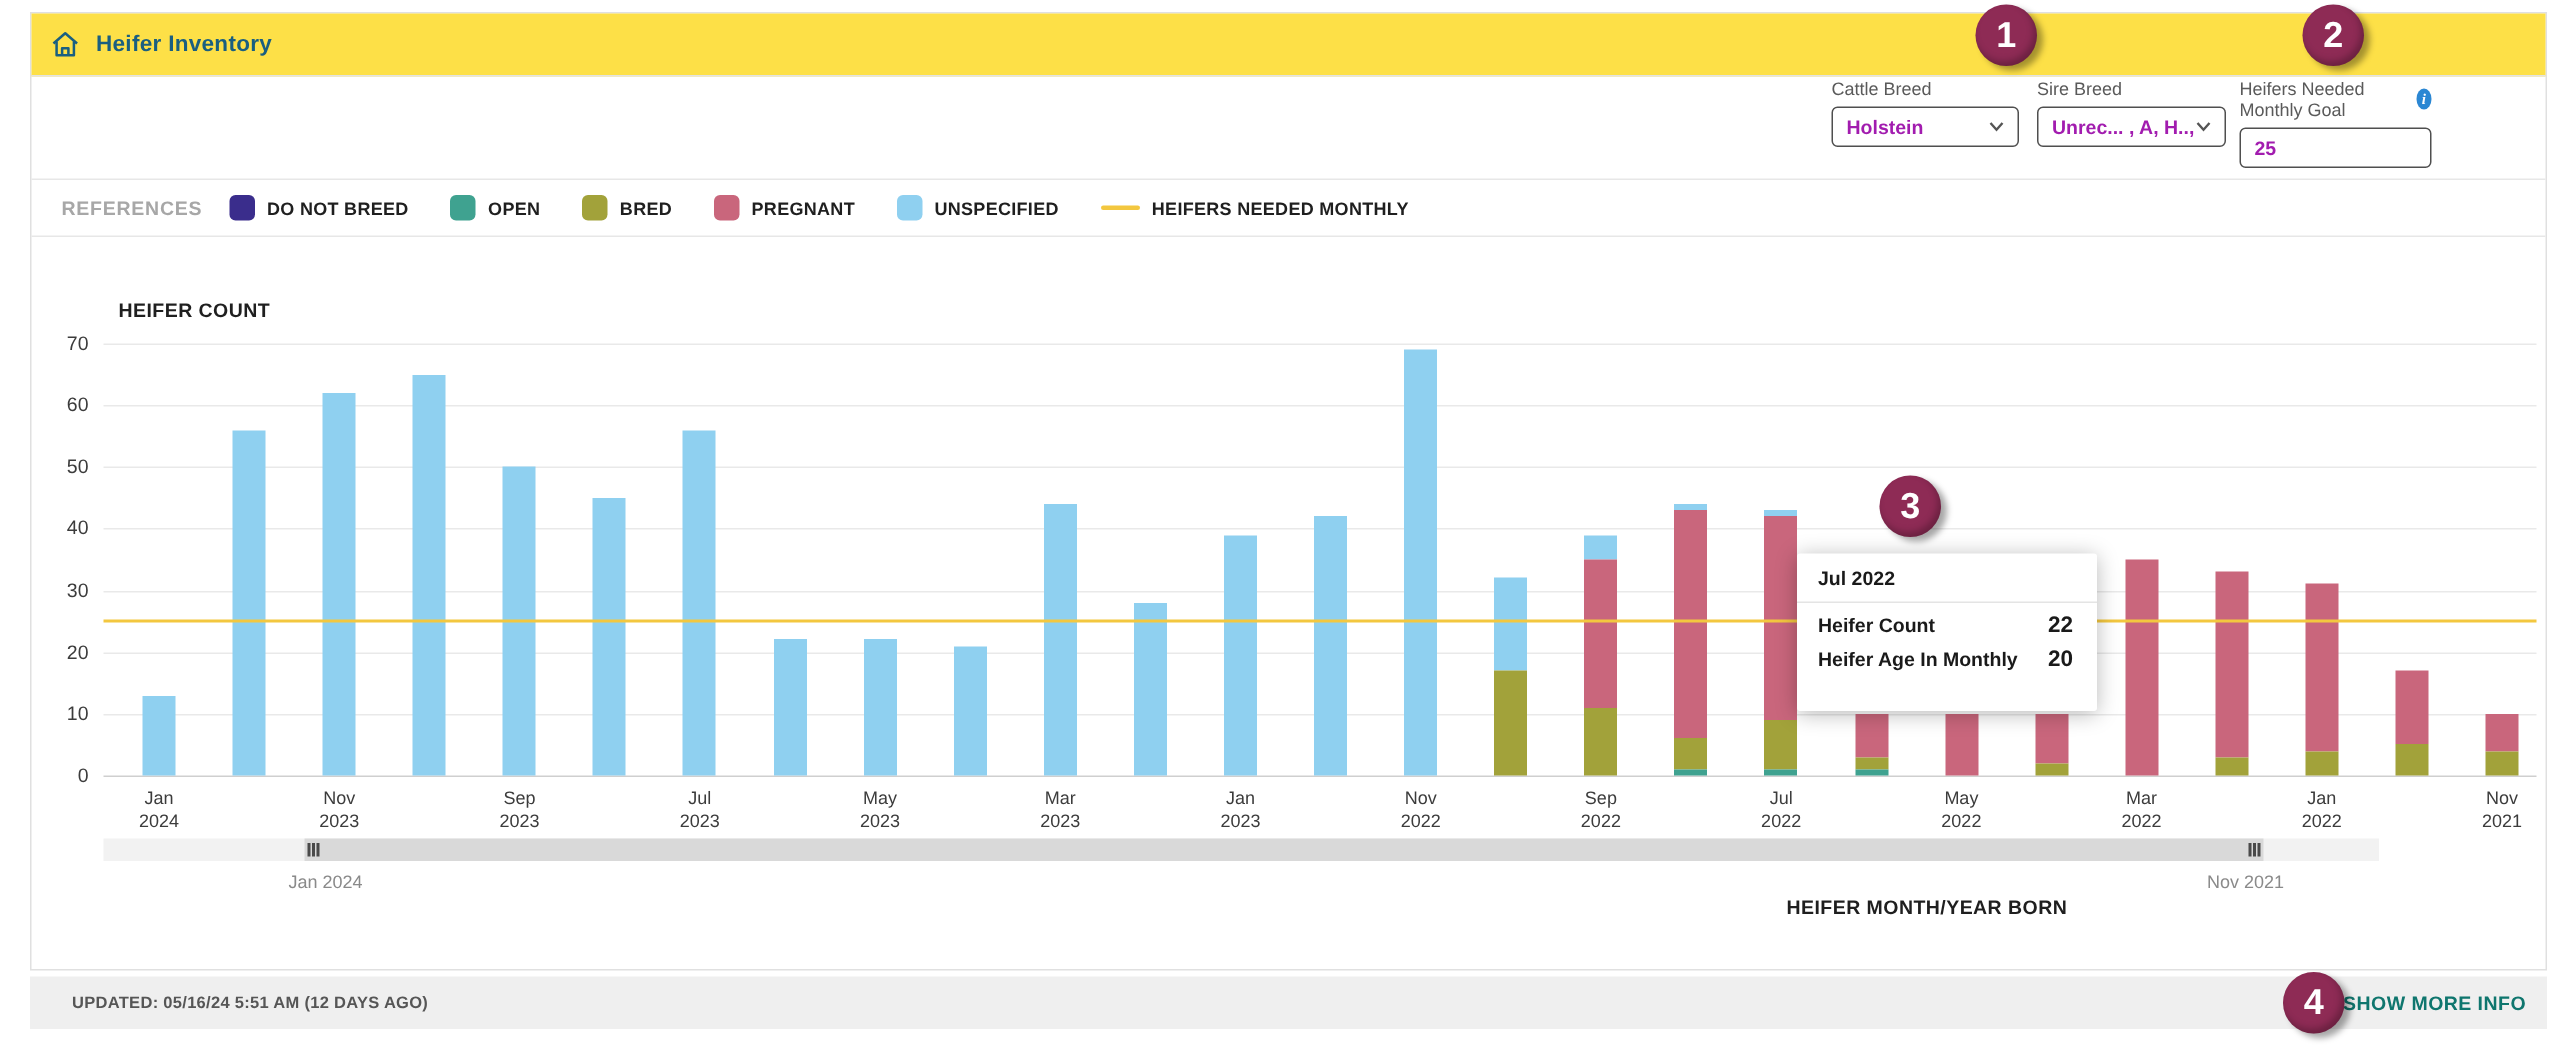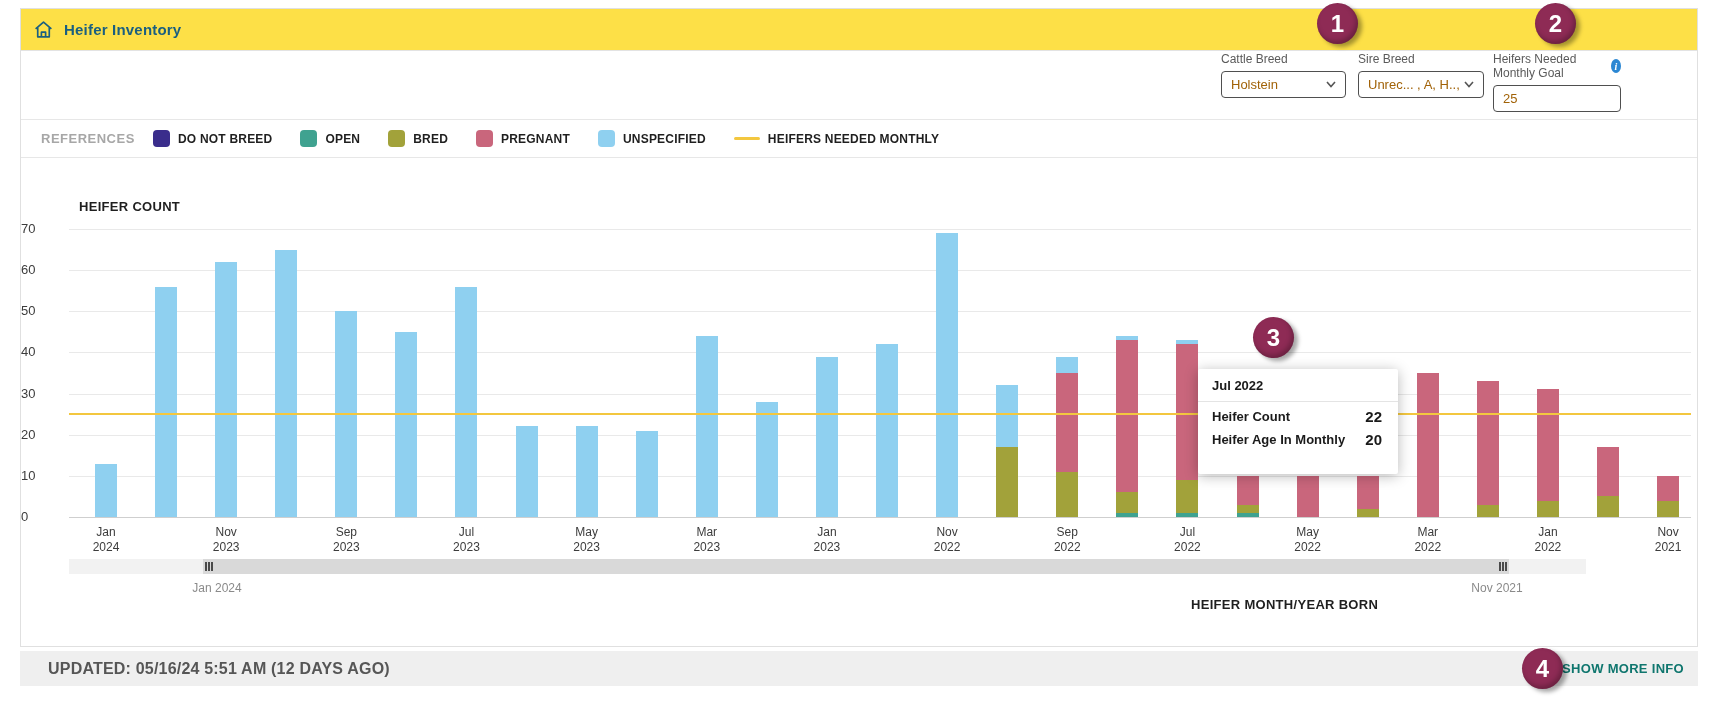--- a/index.html
+++ b/index.html
@@ -13,40 +13,40 @@
   
   #hdr { position:absolute; left:0; top:0; width:100%; height:42px;
     background:#fde047; border-bottom:1px solid #e3e3e3; display:flex; align-items:center; padding-left:12px; }
   #hdr .title { color:#1a5f80; font-size:15px; font-weight:700; margin-left:10px; letter-spacing:.2px; }
 
   
   .fgroup { position:absolute; }
   .flabel { font-size:12px; color:#5a5a5a; margin-bottom:5px; display:flex; align-items:center; gap:5px; }
   .fbox { height:27px; border:1px solid #4f4f4f; border-radius:4px; background:#fff;
     display:flex; align-items:center; justify-content:space-between; padding:0 9px;
-    font-size:13px; font-weight:400; color:#a16207; }
+    font-size:13px; font-weight:700; color:#a21caf; }
   .info-dot { width:14px; height:14px; border-radius:50%; background:#2b87d3; color:#fff;
     font-size:10px; font-weight:700; display:inline-flex; align-items:center; justify-content:center;
     font-family:"Liberation Serif",serif; font-style:italic; }
 
   
   #legendRow { position:absolute; left:0; top:110px; width:100%; height:39px;
     border-top:1px solid #e7e7e7; border-bottom:1px solid #e7e7e7;
     display:flex; align-items:center; padding-left:20px; }
   #legendRow .refs { color:#a7a7a7; font-size:13px; font-weight:700; letter-spacing:.5px; width:112px; }
   .leg-item { display:flex; align-items:center; gap:8px; margin-right:28px; }
   .leg-sw { width:17px; height:17px; border-radius:4px; }
   .leg-item span.lbl { font-size:12px; font-weight:700; color:#1f1f1f; letter-spacing:.2px; }
   .leg-line { width:26px; height:3px; border-radius:2px; }
 
   
   #chartTitle { position:absolute; left:58px; top:190px; font-size:13px; font-weight:700; color:#1f1f1f; letter-spacing:.3px; }
   .gridline { position:absolute; height:1px; background:#e9e9e9; }
   .gridline.base { background:#cfcfcf; }
-  .ytick { position:absolute; font-size:13px; color:#3c3c3c; text-align:left; width:38px; left:0; }
+  .ytick { position:absolute; font-size:13px; color:#3c3c3c; text-align:right; width:38px; left:0; }
   .bar { position:absolute; display:flex; flex-direction:column; }
   .bar .seg { width:100%; }
   .xlab { position:absolute; width:64px; text-align:center; font-size:12px; color:#3c3c3c; line-height:15px; }
   #goalLine { position:absolute; height:2px; z-index:3; }
 
   
   #sbTrack { position:absolute; left:48px; top:550px; width:1517px; height:15px; background:#f2f2f2; }
   #sbRange { position:absolute; top:0; height:15px; background:#d9d9d9; }
   .sb-handle { position:absolute; top:2px; height:11px; width:12px; display:flex; align-items:center; justify-content:center; gap:1px; cursor:ew-resize; }
   .sb-handle i { display:block; width:2px; height:9px; background:#4a4a4a; }
@@ -59,21 +59,21 @@
   #tooltip { position:absolute; left:1177px; top:360px; width:200px; height:105px; background:#fff;
     box-shadow:0 2px 14px rgba(0,0,0,.28); border-radius:2px; z-index:5; }
   #tooltip .tt-title { font-size:13px; font-weight:700; color:#1a1a1a; padding:9px 14px 8px; border-bottom:1px solid #e4e4e4; }
   .tt-row { display:flex; justify-content:space-between; align-items:center; padding:6px 16px 0 14px; }
   .tt-row .k { font-size:13px; font-weight:700; color:#1a1a1a; }
   .tt-row .v { font-size:15px; font-weight:700; color:#1a1a1a; }
 
   
   #footer { position:absolute; left:20px; top:651px; width:1678px; height:35px; background:#efefef;
     display:flex; align-items:center; justify-content:space-between; padding:0 14px 0 28px; }
-  #footer .upd { font-size:16px; font-weight:700; color:#565656; letter-spacing:.2px; }
+  #footer .upd { font-size:11px; font-weight:700; color:#565656; letter-spacing:.2px; }
   #showMore { display:flex; align-items:center; gap:14px; cursor:pointer; }
   #showMore .lbl { font-size:13px; font-weight:700; color:#0f766e; letter-spacing:.3px; }
 
   
   .badge { position:absolute; width:41px; height:41px; border-radius:50%; background:#8e2b55;
     color:#fff; font-size:24px; font-weight:700; display:flex; align-items:center; justify-content:center;
     box-shadow:4px 3px 4px rgba(0,0,0,.35), inset -2px -3px 5px rgba(0,0,0,.25); z-index:9; }
   .badge.b1 { left:1317px; top:3px; }
   .badge.b2 { left:1535px; top:3px; }
   .badge.b3 { left:1253px; top:317px; }

